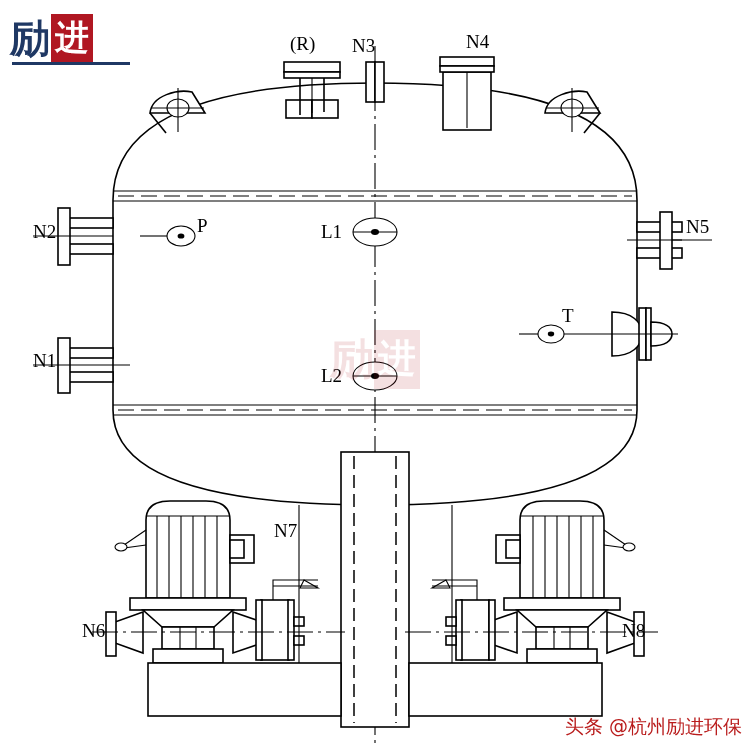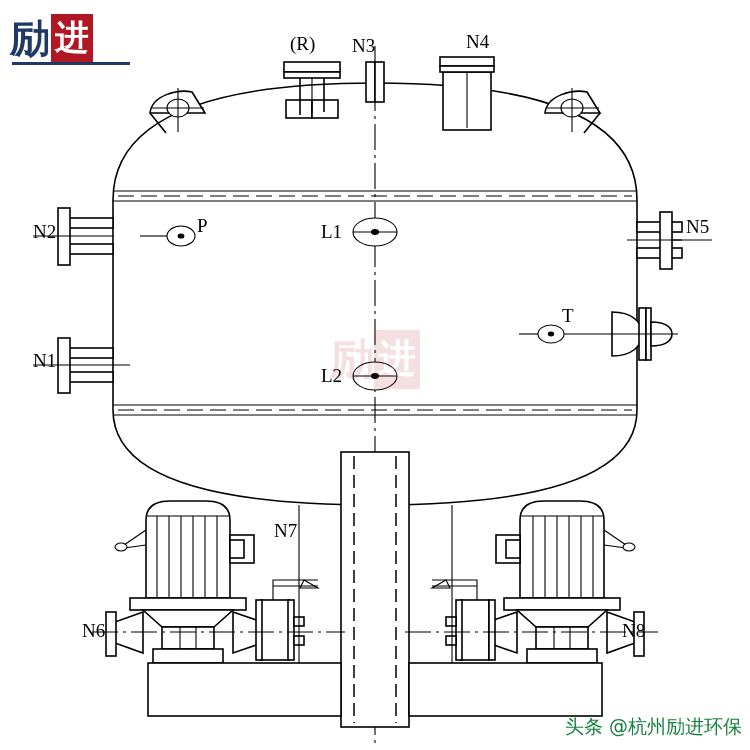--- a/index.html
+++ b/index.html
@@ -14,21 +14,21 @@
   #logo .glyph-blue{font-family:"DejaVu Sans",sans-serif;font-weight:bold;
         font-size:40px;line-height:40px;color:#1f3864;letter-spacing:0;}
   #logo .glyph-red{font-family:"DejaVu Sans",sans-serif;font-weight:bold;
         font-size:34px;line-height:40px;color:#ffffff;background:#b01722;
         padding:3px 4px 5px 4px;margin-left:1px;}
   #logo .rule{position:absolute;left:2px;bottom:-3px;width:118px;height:3px;
         background:#1f3864;}
 
   
   #attrib{position:absolute;right:8px;bottom:10px;
-          font-family:"DejaVu Sans",sans-serif;font-size:19px;color:#15803d;
+          font-family:"DejaVu Sans",sans-serif;font-size:19px;color:#b91c1c;
           white-space:nowrap;}
 
   
   #watermark{position:absolute;left:50%;top:330px;transform:translateX(-50%);
         display:flex;align-items:center;opacity:.13;pointer-events:none;}
   #watermark .wm-blue{font-family:"DejaVu Sans",sans-serif;font-weight:bold;
         font-size:44px;color:#b01722;}
   #watermark .wm-red{font-family:"DejaVu Sans",sans-serif;font-weight:bold;
         font-size:38px;color:#ffffff;background:#b01722;padding:3px 4px 5px 4px;}
 

